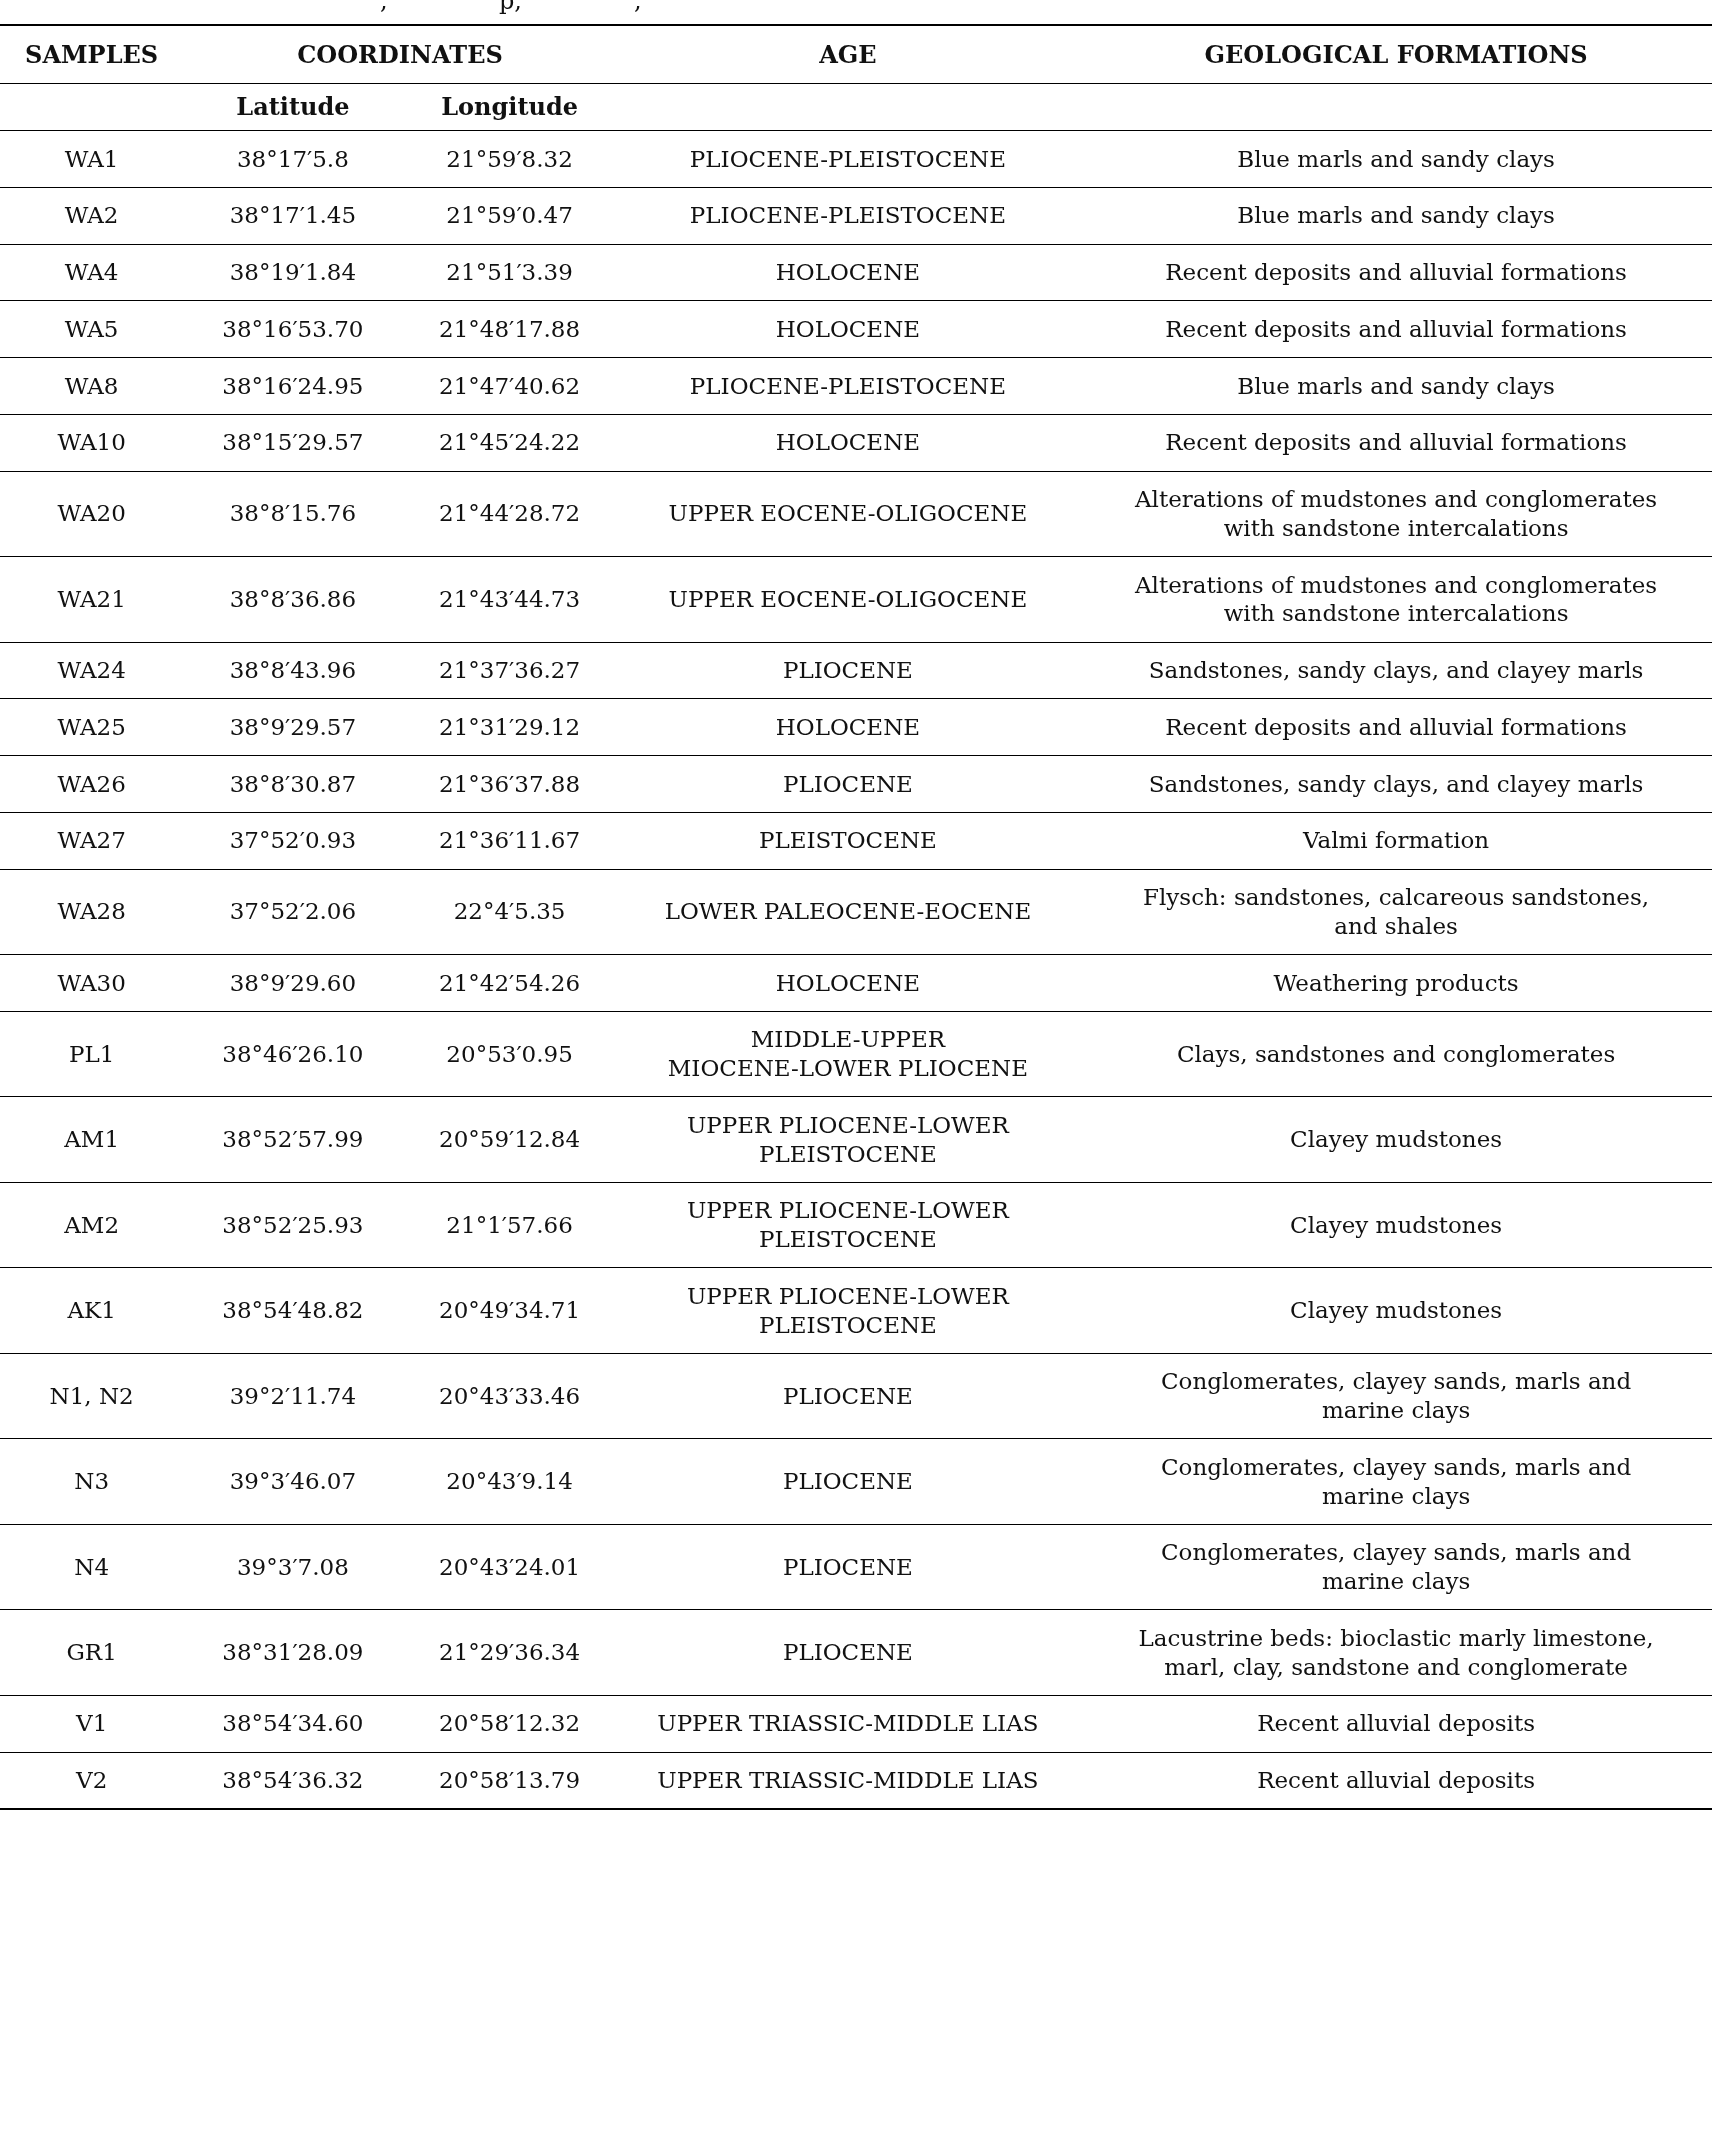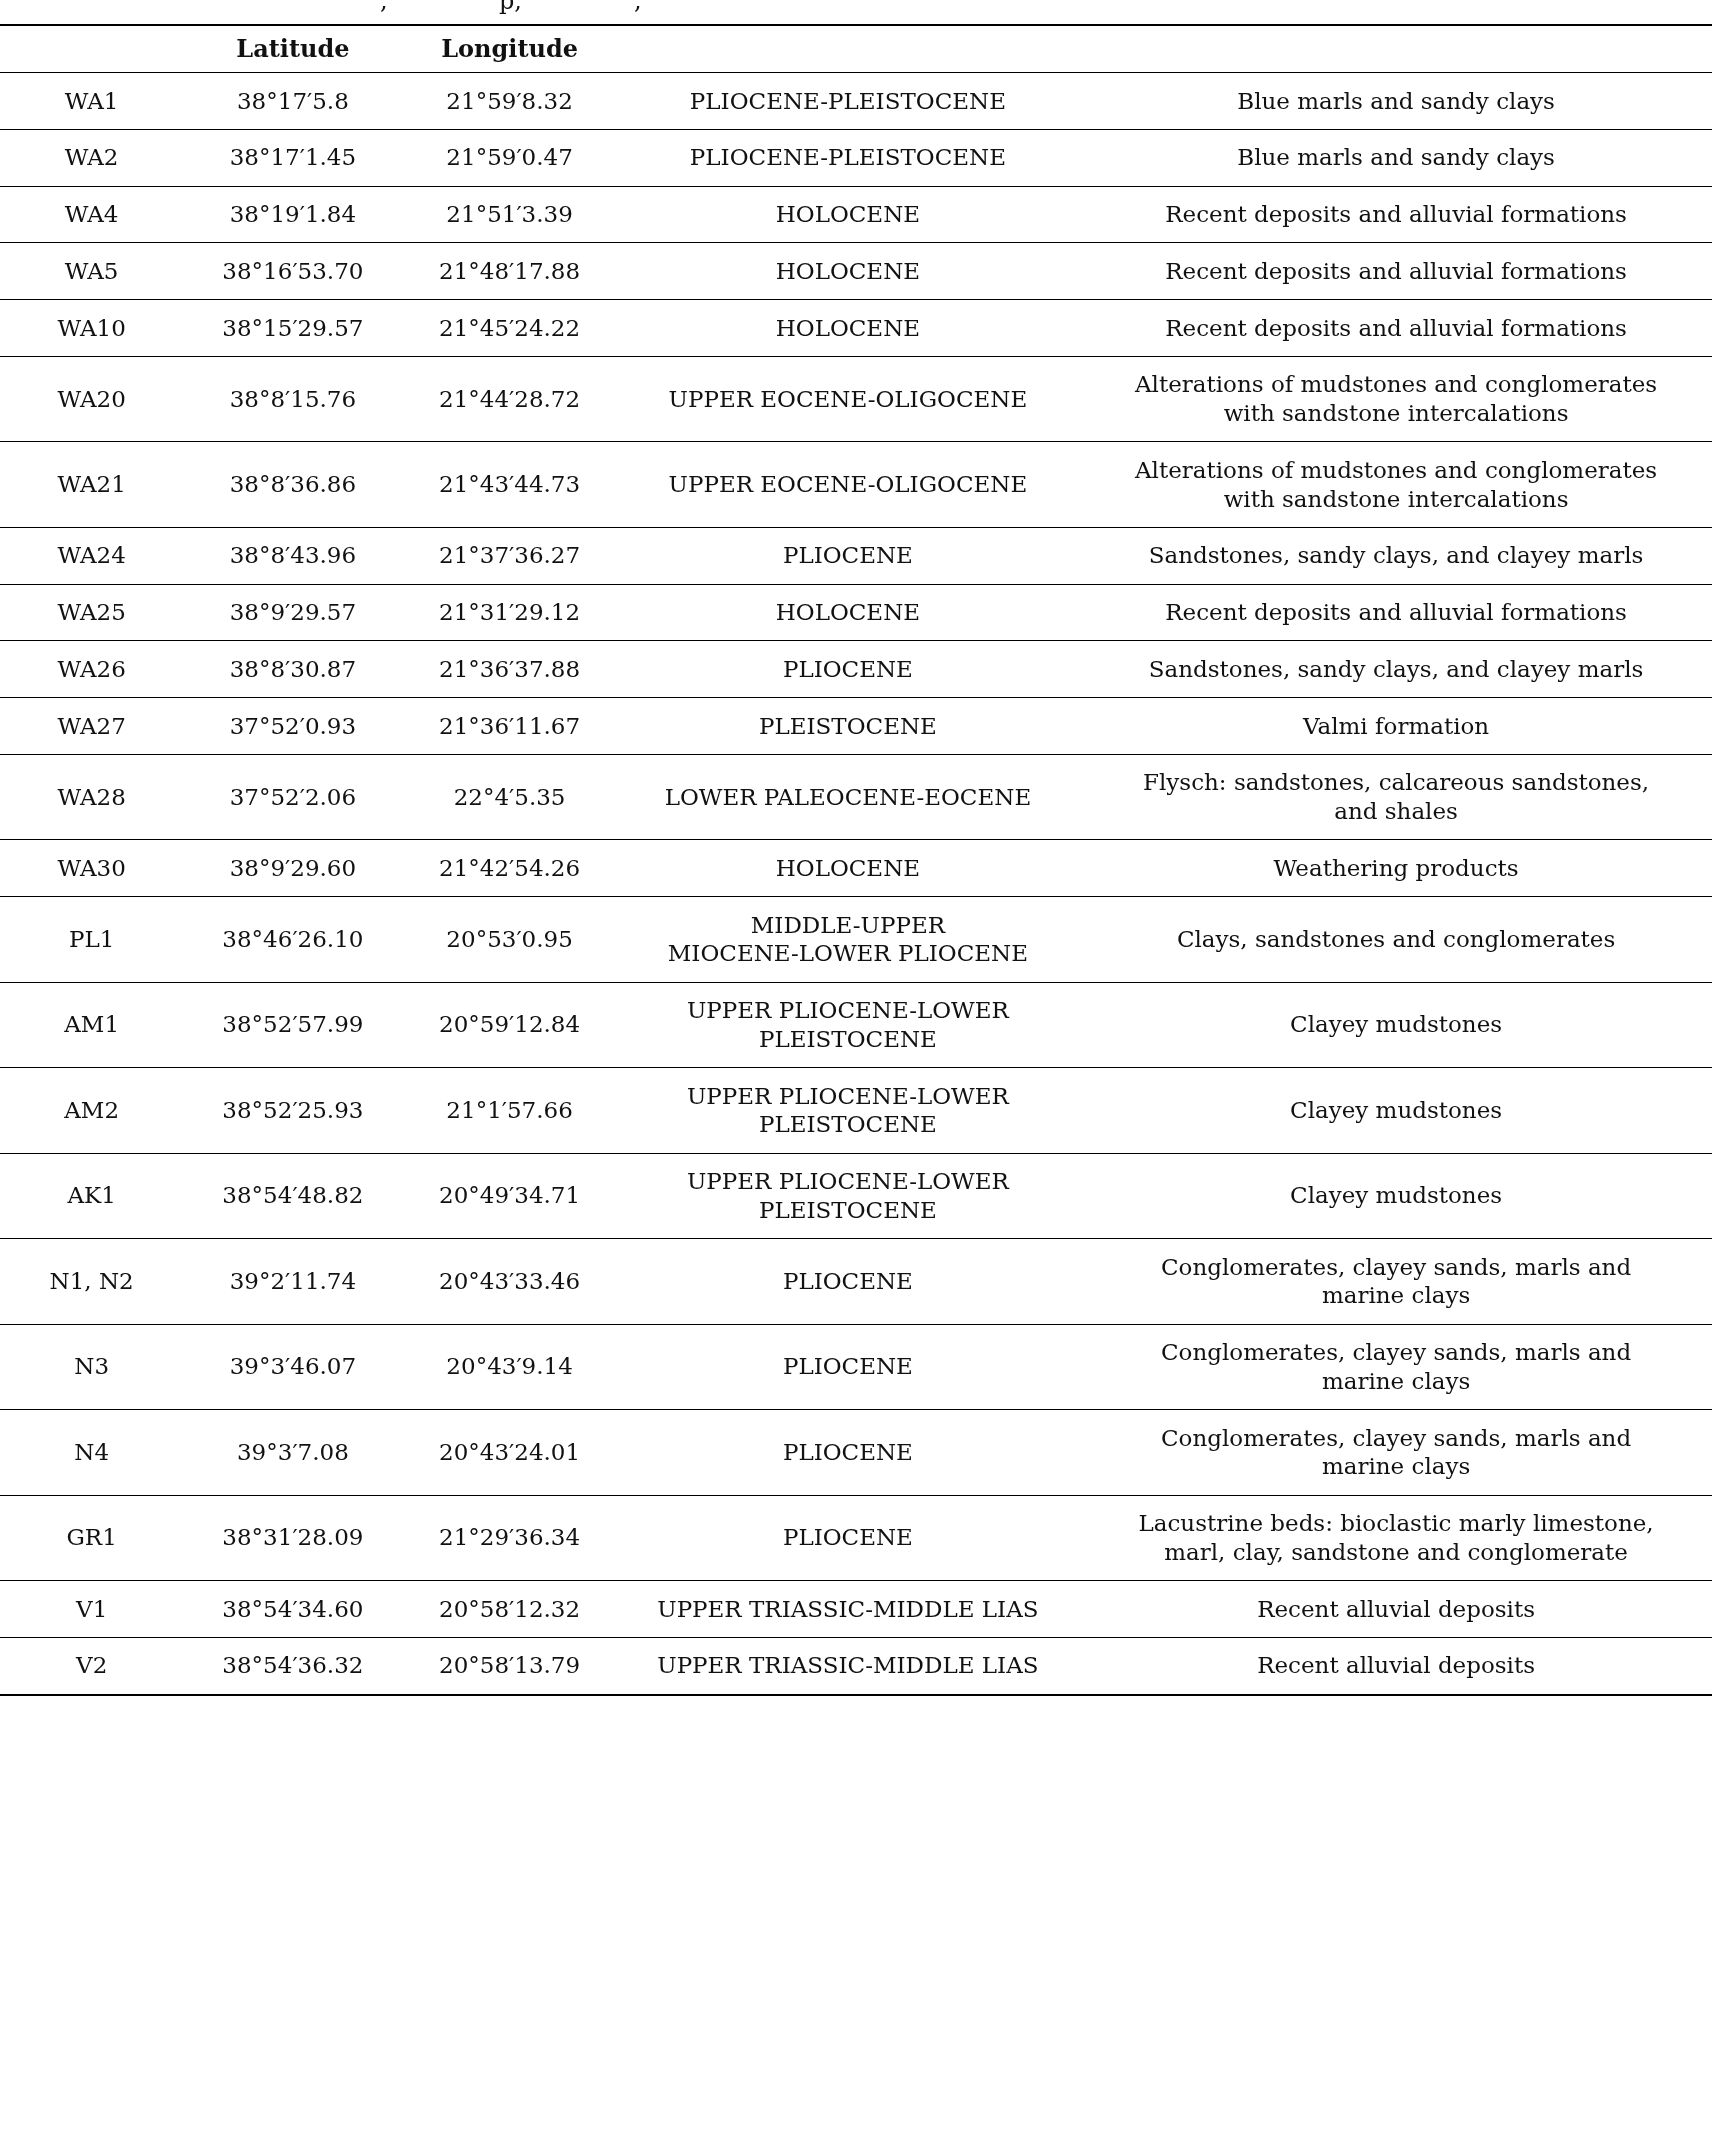--- a/index.html
+++ b/index.html
@@ -76,20 +76,26 @@
 
   <table class="data-table">
     <colgroup>
       <col style="width:10.7%">
       <col style="width:12.8%">
       <col style="width:12.5%">
       <col style="width:27%">
       <col style="width:37%">
     </colgroup>
     <thead>
+      <tr class="header-row-1">
+        <th class="h-samples">SAMPLES</th>
+        <th colspan="2">COORDINATES</th>
+        <th>AGE</th>
+        <th>GEOLOGICAL FORMATIONS</th>
+      </tr>
       <tr class="header-row-2">
         <th></th>
         <th>Latitude</th>
         <th>Longitude</th>
         <th></th>
         <th></th>
       </tr>
     </thead>
     <tbody>
         <tr>
@@ -114,20 +120,27 @@
       <td>Recent deposits and alluvial formations</td>
     </tr>
         <tr>
       <td>WA5</td>
       <td>38°16′53.70</td>
       <td>21°48′17.88</td>
       <td>HOLOCENE</td>
       <td>Recent deposits and alluvial formations</td>
     </tr>
         <tr>
+      <td>WA8</td>
+      <td>38°16′24.95</td>
+      <td>21°47′40.62</td>
+      <td>PLIOCENE-PLEISTOCENE</td>
+      <td>Blue marls and sandy clays</td>
+    </tr>
+        <tr>
       <td>WA10</td>
       <td>38°15′29.57</td>
       <td>21°45′24.22</td>
       <td>HOLOCENE</td>
       <td>Recent deposits and alluvial formations</td>
     </tr>
         <tr>
       <td>WA20</td>
       <td>38°8′15.76</td>
       <td>21°44′28.72</td>

